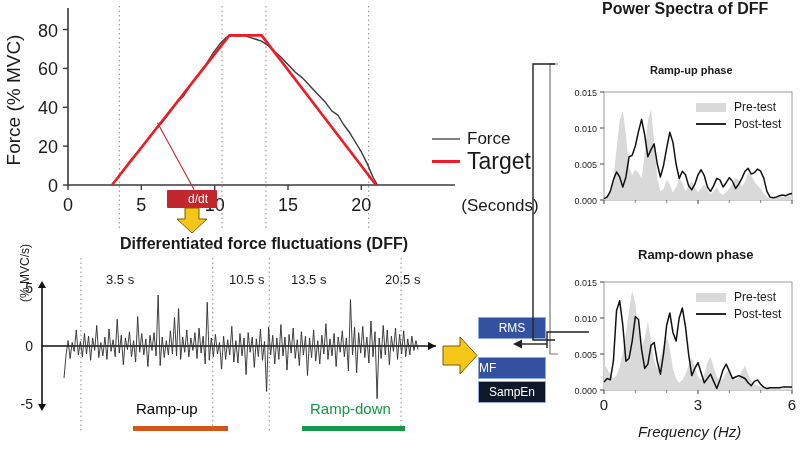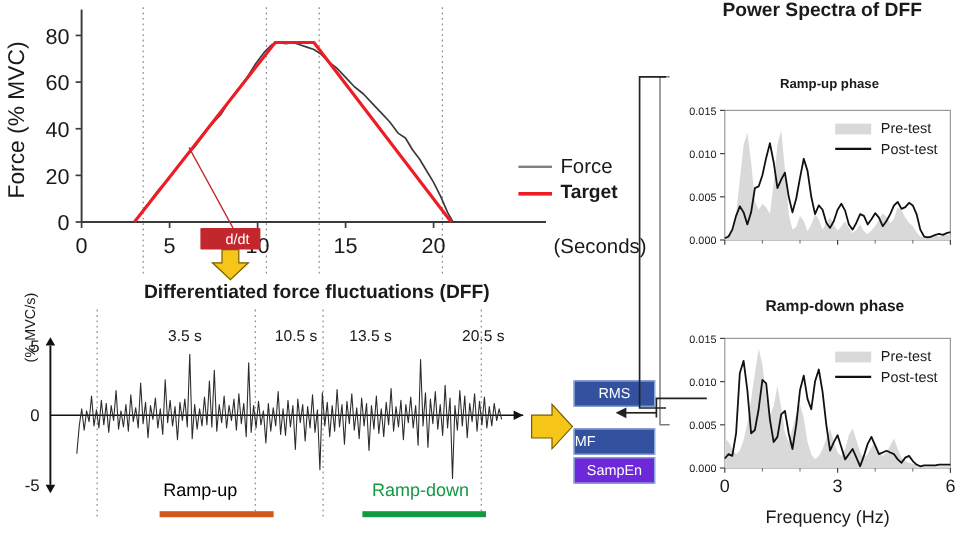--- a/index.html
+++ b/index.html
@@ -48,21 +48,21 @@
     </svg>
 </div>
 
 <div class="abs" style="left:432px;top:92px;width:110px;">
   <div style="display:flex;align-items:center;gap:7px;height:22px;margin-top:36px;">
     <span style="display:inline-block;width:28px;height:2px;background:#808080;"></span>
     <span style="font-size:17px;">Force</span>
   </div>
   <div style="display:flex;align-items:center;gap:7px;height:22px;">
     <span style="display:inline-block;width:28px;height:3px;background:#ee1c25;"></span>
-    <span style="font-size:16px;font-weight:bold;">Target</span>
+    <span style="font-size:23px;">Target</span>
   </div>
 </div>
 
 <div class="abs" style="left:167px;top:190px;">
   <div style="background:#c1272d;color:#fff;font-size:12px;font-weight:normal;
               padding:2px 9px;text-align:right;border-radius:1px;">d/dt</div>
   <svg width="46" height="26" style="margin-left:4px;">
     <polygon points="14,0 28,0 28,11 36,11 21,25 6,11 14,11" fill="#f5c518" stroke="#7a5c00" stroke-width="1"></polygon>
   </svg>
 </div>
@@ -83,41 +83,41 @@
       <text x="33" y="35" font-size="14" font-family="&quot;Liberation Sans&quot;, sans-serif" text-anchor="end" fill="#1a1a1a">5</text>
       <text x="33" y="93" font-size="14" font-family="&quot;Liberation Sans&quot;, sans-serif" text-anchor="end" fill="#1a1a1a">0</text>
       <text x="33" y="151" font-size="14" font-family="&quot;Liberation Sans&quot;, sans-serif" text-anchor="end" fill="#1a1a1a">-5</text>
       <path d="M64.00,120.12L66.05,96.92L68.09,82.65L70.14,100.49L72.18,84.43L74.23,93.35L76.28,71.94L78.32,96.92L80.37,83.54L82.42,98.71L84.46,75.51L86.51,96.03L88.55,78.18L90.60,102.28L92.65,79.97L94.69,92.46L96.74,67.48L98.79,99.60L100.83,84.43L102.88,97.82L104.92,79.08L106.97,101.38L109.02,71.05L111.06,93.35L113.11,81.75L115.16,98.71L117.20,61.23L119.25,95.14L121.29,77.29L123.34,106.74L125.39,79.97L127.43,91.57L129.48,73.72L131.53,98.71L133.57,82.65L135.62,104.06L137.66,58.55L139.71,94.25L141.76,75.51L143.80,96.92L145.85,80.86L147.90,108.52L149.94,77.29L151.99,92.46L154.03,74.62L156.08,97.82L158.13,37.14L160.17,107.63L162.22,79.08L164.27,99.60L166.31,82.65L168.36,96.92L170.40,72.83L172.45,96.03L174.50,59.45L176.54,97.82L178.59,50.52L180.64,101.38L182.68,79.08L184.73,94.25L186.77,71.94L188.82,98.71L190.87,79.97L192.91,92.46L194.96,74.62L197.01,100.49L199.05,70.15L201.10,95.14L203.14,78.18L205.19,105.85L207.24,44.28L209.28,102.28L211.33,79.97L213.38,98.71L215.42,76.40L217.47,96.03L219.51,84.43L221.56,111.20L223.61,78.18L225.65,101.38L227.70,81.75L229.75,96.92L231.79,68.37L233.84,104.06L235.88,82.65L237.93,104.95L239.98,75.51L242.02,97.82L244.07,79.97L246.12,116.55L248.16,74.62L250.21,94.25L252.25,79.08L254.30,109.42L256.35,80.86L258.39,98.71L260.44,71.05L262.49,102.28L264.53,83.54L266.58,133.51L268.62,69.26L270.67,96.92L272.72,77.29L274.76,105.85L276.81,79.97L278.86,101.38L280.90,66.58L282.95,97.82L284.99,79.08L287.04,112.09L289.09,76.40L291.13,95.14L293.18,70.15L295.23,100.49L297.27,81.75L299.32,107.63L301.36,73.72L303.41,96.92L305.46,78.18L307.50,117.45L309.55,79.97L311.60,99.60L313.64,71.94L315.69,103.17L317.73,82.65L319.78,105.85L321.83,77.29L323.87,96.03L325.92,65.69L327.97,101.38L330.01,80.86L332.06,97.82L334.10,75.51L336.15,108.52L338.20,79.08L340.24,94.25L342.29,72.83L344.34,98.71L346.38,79.97L348.43,112.98L350.47,41.60L352.52,96.92L354.57,69.26L356.61,114.77L358.66,74.62L360.71,95.14L362.75,68.37L364.80,99.60L366.84,79.08L368.89,104.95L370.94,63.02L372.98,98.71L375.03,73.72L377.08,140.65L379.12,79.97L381.17,100.49L383.21,67.48L385.26,96.92L387.31,71.94L389.35,106.74L391.40,78.18L393.45,93.35L395.49,70.15L397.54,101.38L399.58,76.40L401.63,96.03L403.68,72.83L405.72,98.71L407.77,80.86L409.82,96.92L411.86,78.18L413.91,92.46L415.95,82.65L418.00,91.57" fill="none" stroke="#2b2b2b" stroke-width="0.9" stroke-linejoin="round"></path>
     </svg>
 </div>
 
 <div class="abs" style="left:18px;top:318px;width:90px;transform:rotate(-90deg);transform-origin:left top;
             font-size:12px;text-align:center;">(% MVC/s)</div>
 
-<div class="abs" style="left:106px;top:272px;font-size:13px;margin-left:34px;">3.5 s</div>
+<div class="abs" style="left:106px;top:272px;font-size:13px;">3.5 s</div>
 <div class="abs" style="left:229px;top:272px;font-size:13px;">10.5 s</div>
 <div class="abs" style="left:291px;top:272px;font-size:13px;">13.5 s</div>
 <div class="abs" style="left:385px;top:272px;font-size:13px;">20.5 s</div>
 
 <div class="abs" style="left:136px;top:400px;font-size:15px;color:#000000;">Ramp-up</div>
 <div class="abs" style="left:133px;top:426px;width:95px;height:5px;background:#d2561b;"></div>
 
 <div class="abs" style="left:310px;top:400px;font-size:15px;color:#119944;">Ramp-down</div>
 <div class="abs" style="left:302px;top:426px;width:103px;height:5px;background:#119944;"></div>
 
 <svg class="abs" style="left:443px;top:335px;" width="36" height="42">
   <polygon points="0,11 17,11 17,2 34,20.5 17,39 17,30 0,30" fill="#f5c518" stroke="#7a5c00" stroke-width="1"></polygon>
 </svg>
 
 <div class="abs" style="left:478px;top:317px;width:68px;">
   <div style="background:#33519e;border:1.5px solid #8faadc;color:#fff;font-size:12px;
               text-align:center;padding:3px 0;margin-bottom:18px;">RMS</div>
   <div style="background:#33519e;border:1.5px solid #8faadc;color:#fff;font-size:12px;
               padding:3px 0;margin-bottom:2px;">MF</div>
-  <div style="background:#6d28d9;border:1.5px solid #8faadc;color:#fff;font-size:12px;
+  <div style="background:#0f172a;border:1.5px solid #8faadc;color:#fff;font-size:12px;
               text-align:center;padding:3px 0;">SampEn</div>
 </div>
 
 <svg class="abs" style="left:540px;top:64px;" width="70" height="300">
   <path d="M 18,0 L 10,0 L 10,290 L 18,290" fill="none" stroke="#7a7a7a" stroke-width="1.2"></path>
   <path d="M 10,145 L 10,283 L 0,283" fill="none" stroke="#000" stroke-width="0"></path>
 </svg>
 <svg class="abs" style="left:505px;top:62px;" width="56" height="290">
   <path d="M 50,2 L 28,2 L 28,278 L 50,278" fill="none" stroke="#222" stroke-width="1.4"></path>
   <path d="M 28,285 L 10,285" fill="none" stroke="#222" stroke-width="0"></path>
@@ -186,13 +186,13 @@
       <line x1="208.66666666666669" y1="118" x2="208.66666666666669" y2="121" stroke="#666" stroke-width="0.8"></line>
       <path d="M 52,118 L 52.00,93.52 L 55.13,96.40 L 58.27,102.16 L 61.40,106.48 L 64.53,103.60 L 67.67,94.96 L 70.80,80.56 L 73.93,60.40 L 77.07,38.80 L 80.20,18.64 L 83.33,31.60 L 86.47,58.96 L 89.60,74.80 L 92.73,66.16 L 95.87,49.60 L 99.00,67.60 L 102.13,89.20 L 105.27,96.40 L 108.40,84.88 L 111.53,73.36 L 114.67,64.72 L 117.80,76.24 L 120.93,96.40 L 124.07,106.48 L 127.20,110.80 L 130.33,107.92 L 133.47,102.16 L 136.60,93.52 L 139.73,84.88 L 142.87,96.40 L 146.00,105.04 L 149.13,107.92 L 152.27,102.16 L 155.40,90.64 L 158.53,84.88 L 161.67,94.96 L 164.80,105.04 L 167.93,109.36 L 171.07,106.48 L 174.20,100.72 L 177.33,96.40 L 180.47,103.60 L 183.60,107.92 L 186.73,105.04 L 189.87,99.28 L 193.00,93.52 L 196.13,102.16 L 199.27,109.36 L 202.40,112.24 L 205.53,113.68 L 208.67,114.40 L 211.80,115.12 L 214.93,115.84 L 218.07,116.56 L 221.20,116.56 L 224.33,116.56 L 227.47,116.56 L 230.60,116.56 L 233.73,116.56 L 236.87,116.56 L 240.00,116.56 L 240,118 Z" fill="#d9d9d9" stroke="none"></path>
       <path d="M52.00,110.08L55.13,106.48L58.27,107.92L61.40,89.20L64.53,38.80L67.67,28.72L70.80,53.20L73.93,89.20L77.07,86.32L80.20,69.04L83.33,44.56L86.47,47.44L89.60,77.68L92.73,96.40L95.87,92.08L99.00,73.36L102.13,70.48L105.27,89.20L108.40,102.16L111.53,82.00L114.67,53.20L117.80,40.96L120.93,60.40L124.07,69.04L127.20,46.00L130.33,35.92L133.47,54.64L136.60,82.00L139.73,103.60L142.87,96.40L146.00,90.64L149.13,100.72L152.27,110.80L155.40,106.48L158.53,102.16L161.67,109.36L164.80,116.56L167.93,107.92L171.07,97.84L174.20,92.08L177.33,99.28L180.47,106.48L183.60,105.04L186.73,103.60L189.87,105.04L193.00,106.48L196.13,110.80L199.27,113.68L202.40,109.36L205.53,107.92L208.67,112.24L211.80,115.12L214.93,116.56L218.07,115.84L221.20,115.84L224.33,115.84L227.47,115.84L230.60,115.12L233.73,115.12L236.87,115.12L240.00,115.12" fill="none" stroke="#111111" stroke-width="1.5" stroke-linejoin="round"></path>
       <rect x="144" y="21" width="30" height="9" fill="#d9d9d9"></rect>
       <text x="182" y="29" font-size="12" font-family="&quot;Liberation Sans&quot;, sans-serif" text-anchor="start" fill="#1a1a1a">Pre-test</text>
       <line x1="144" y1="42" x2="174" y2="42" stroke="#111" stroke-width="1.8"></line>
       <text x="182" y="46" font-size="12" font-family="&quot;Liberation Sans&quot;, sans-serif" text-anchor="start" fill="#1a1a1a">Post-test</text>
     </svg>
 </div>
 
-<div class="abs" style="left:638px;top:423px;font-size:15px;">Frequency (Hz)</div>
+<div class="abs" style="left:638px;top:423px;font-size:15px;font-style:italic;">Frequency (Hz)</div>
 
 </body></html>

